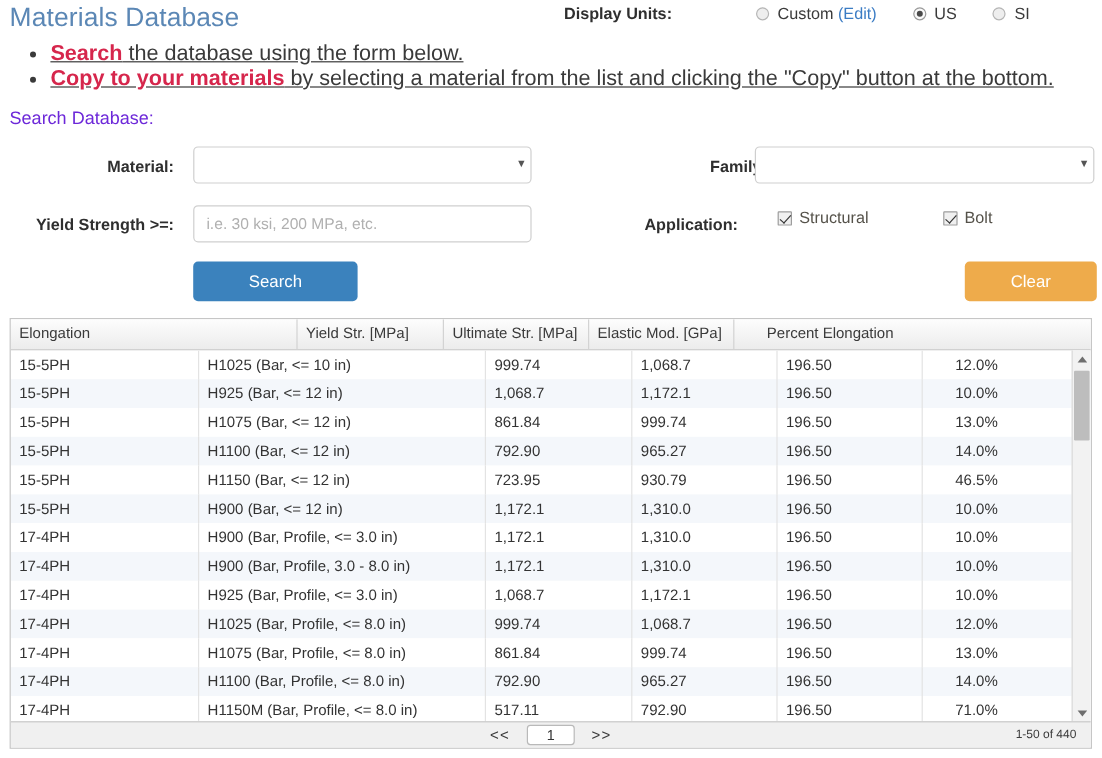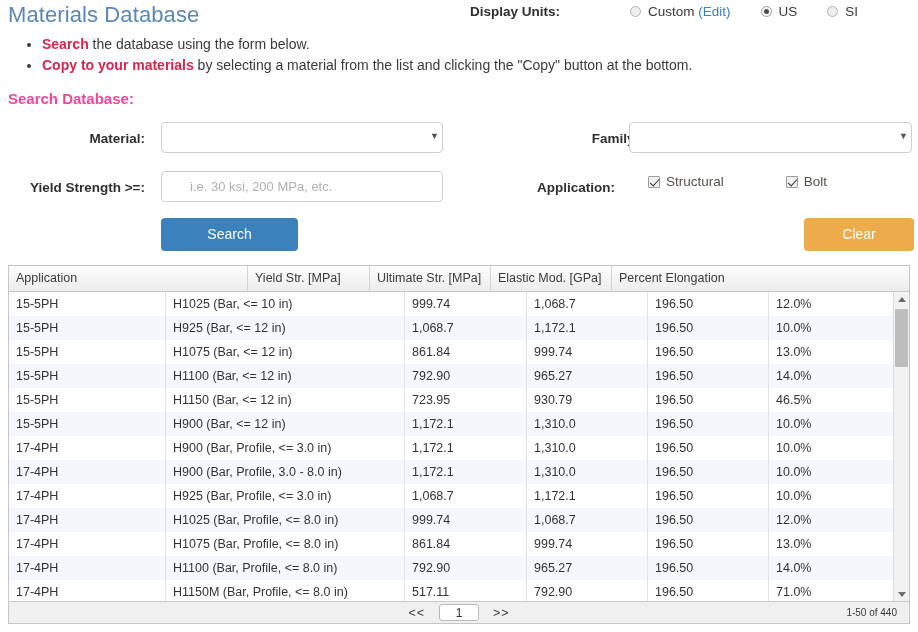--- a/index.html
+++ b/index.html
@@ -58,35 +58,36 @@
   .edit-link { color: #3b7cc4; }
 
   
   .bullets {
     position: absolute;
     left: 8px; top: 34px;
     margin: 0; padding: 0 0 0 34px;
     list-style: disc;
   }
   .bullets li {
-    font-size: 14px;
+    font-size: 18px;
     color: #3a3a3a;
     line-height: 20px;
     margin-bottom: 1px;
+    text-decoration: underline;
   }
   .bullets li::marker { color: #3a3a3a; }
   .kw { color: #d6264c; font-weight: bold; }
 
   
   .section-title {
     position: absolute;
     left: 8px; top: 90px;
     font-size: 15px;
-    font-weight: bold;
-    color: #ec4899;
+    font-weight: normal;
+    color: #6d28d9;
   }
 
   .form { position: absolute; left: 0px; top: 118px; width: 918px; }
 
   .lbl {
     position: absolute;
     font-size: 13.5px;
     font-weight: bold;
     color: #2f2f2f;
     text-align: right;
@@ -99,21 +100,21 @@
 
   .inp {
     position: absolute;
     height: 31px;
     border: 1px solid #cfcfcf;
     border-radius: 4px;
     background: #ffffff;
     font-family: "Liberation Sans", sans-serif;
     font-size: 13px;
     color: #444444;
-    padding: 0 28px;
+    padding: 0 10px;
     outline: none;
   }
   .inp::placeholder { color: #b0b0b0; }
   .sel-mat  { left: 161px; top: 4px;  width: 282px; }
   .sel-fam  { left: 629px; top: 4px;  width: 283px; }
   .txt-yld  { left: 161px; top: 53px; width: 282px; }
 
   .caret {
     position: absolute;
     font-size: 9px;
@@ -219,21 +220,21 @@
     overflow: hidden;
     flex: none;
   }
   .cell:last-child { border-right: none; }
 
   .c0 { width: 157px; }
   .c1 { width: 239px; }
   .c2 { width: 122px; }
   .c3 { width: 121px; }
   .c4 { width: 121px; }
-  .c5 { width: 140px; }
+  .c5 { width: 140px; margin-left: 20px; }
 
   
   .vscroll {
     position: absolute;
     right: 0px; top: 26px;
     width: 16px; height: 310px;
     background: #f2f2f2;
     border-left: 1px solid #dadada;
   }
   .sb-btn {
@@ -360,21 +361,21 @@
         <span class="chk-text">Bolt</span>
       </span>
     </div>
   </div>
 
   <button class="btn btn-search">Search Database</button>
   <button class="btn btn-clear">Clear Search</button>
 
   <div class="grid">
     <div class="grid-head">
-      <div class="hcell c1">Application</div>
+      <div class="hcell c1">Elongation</div>
       <div class="hcell c2">Yield Str. [MPa]</div>
       <div class="hcell c3">Ultimate Str. [MPa]</div>
       <div class="hcell c4">Elastic Mod. [GPa]</div>
       <div class="hcell c5">Percent Elongation</div>
     </div>
 
     <div class="grid-body" id="grid-body">
         <div class="row odd">
           <div class="cell c0">15-5PH</div>
           <div class="cell c1">H1025 (Bar, &lt;= 10 in)</div>

